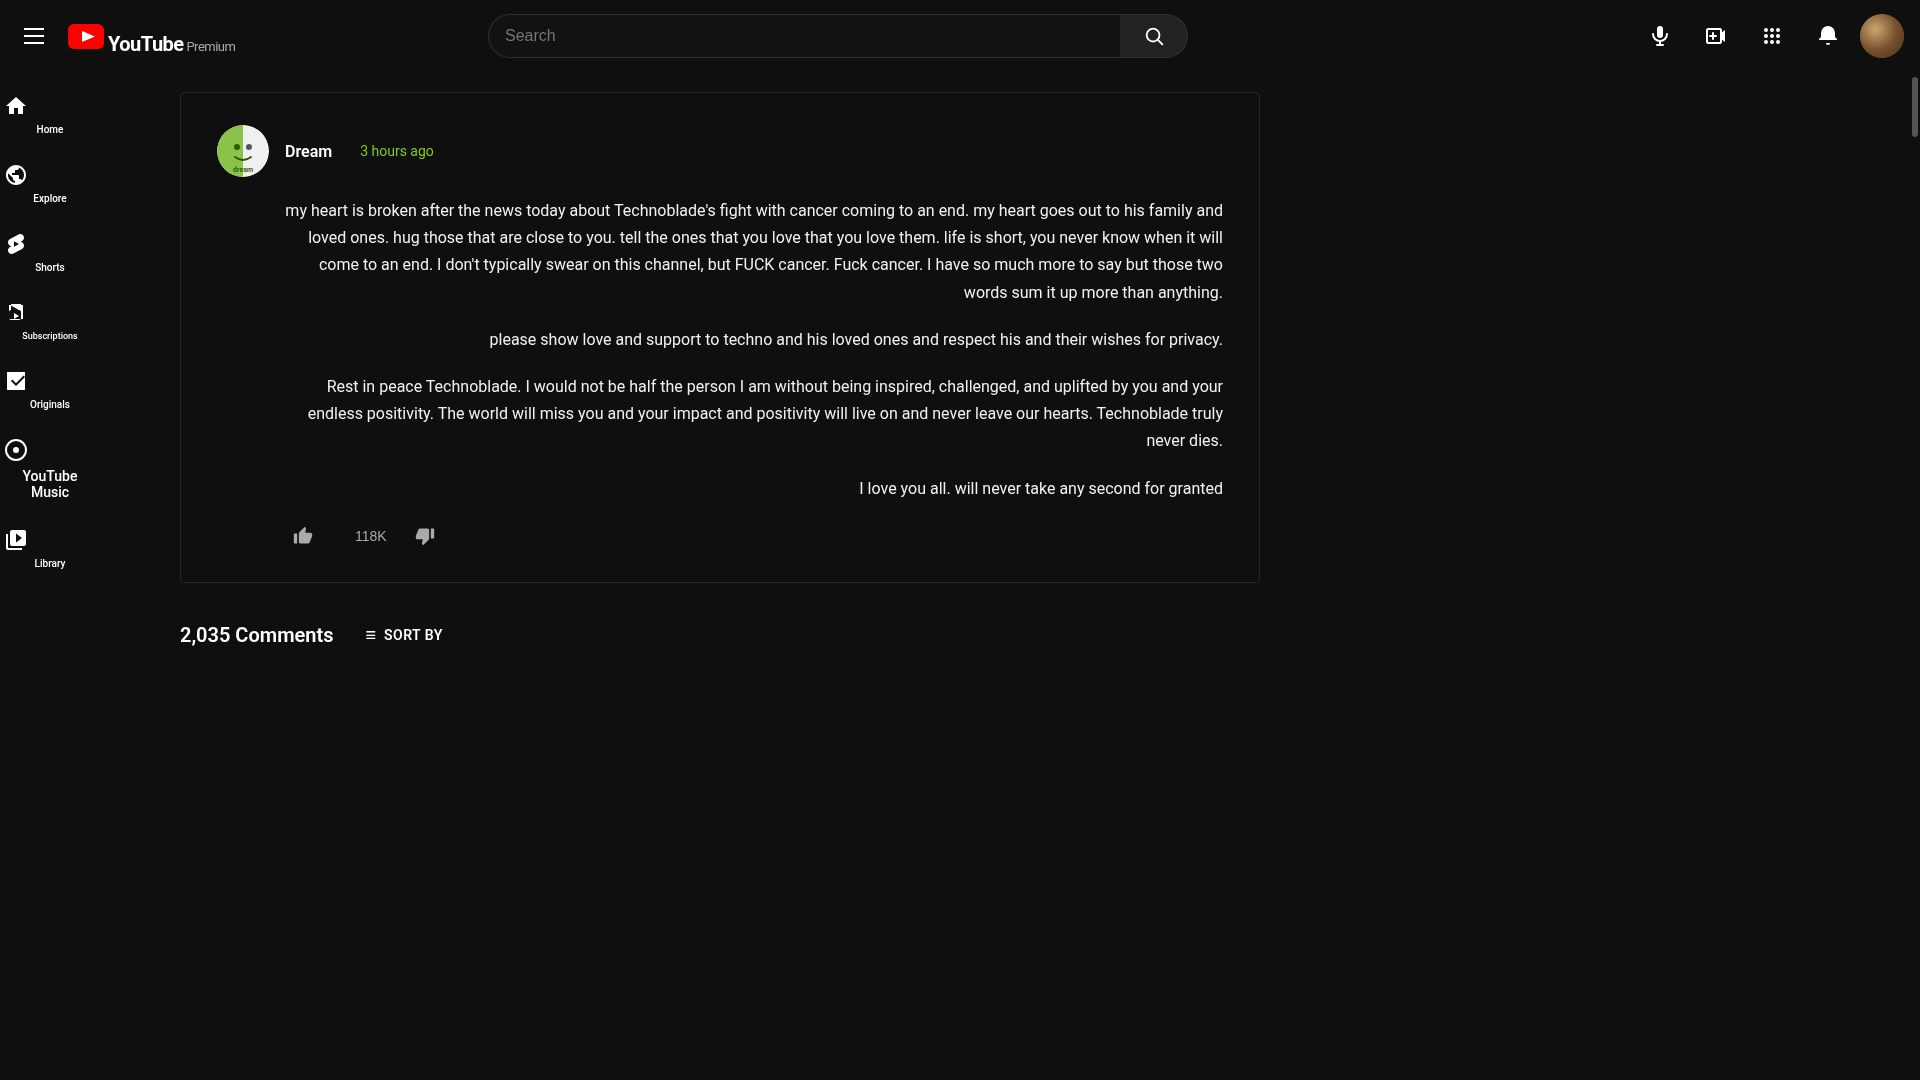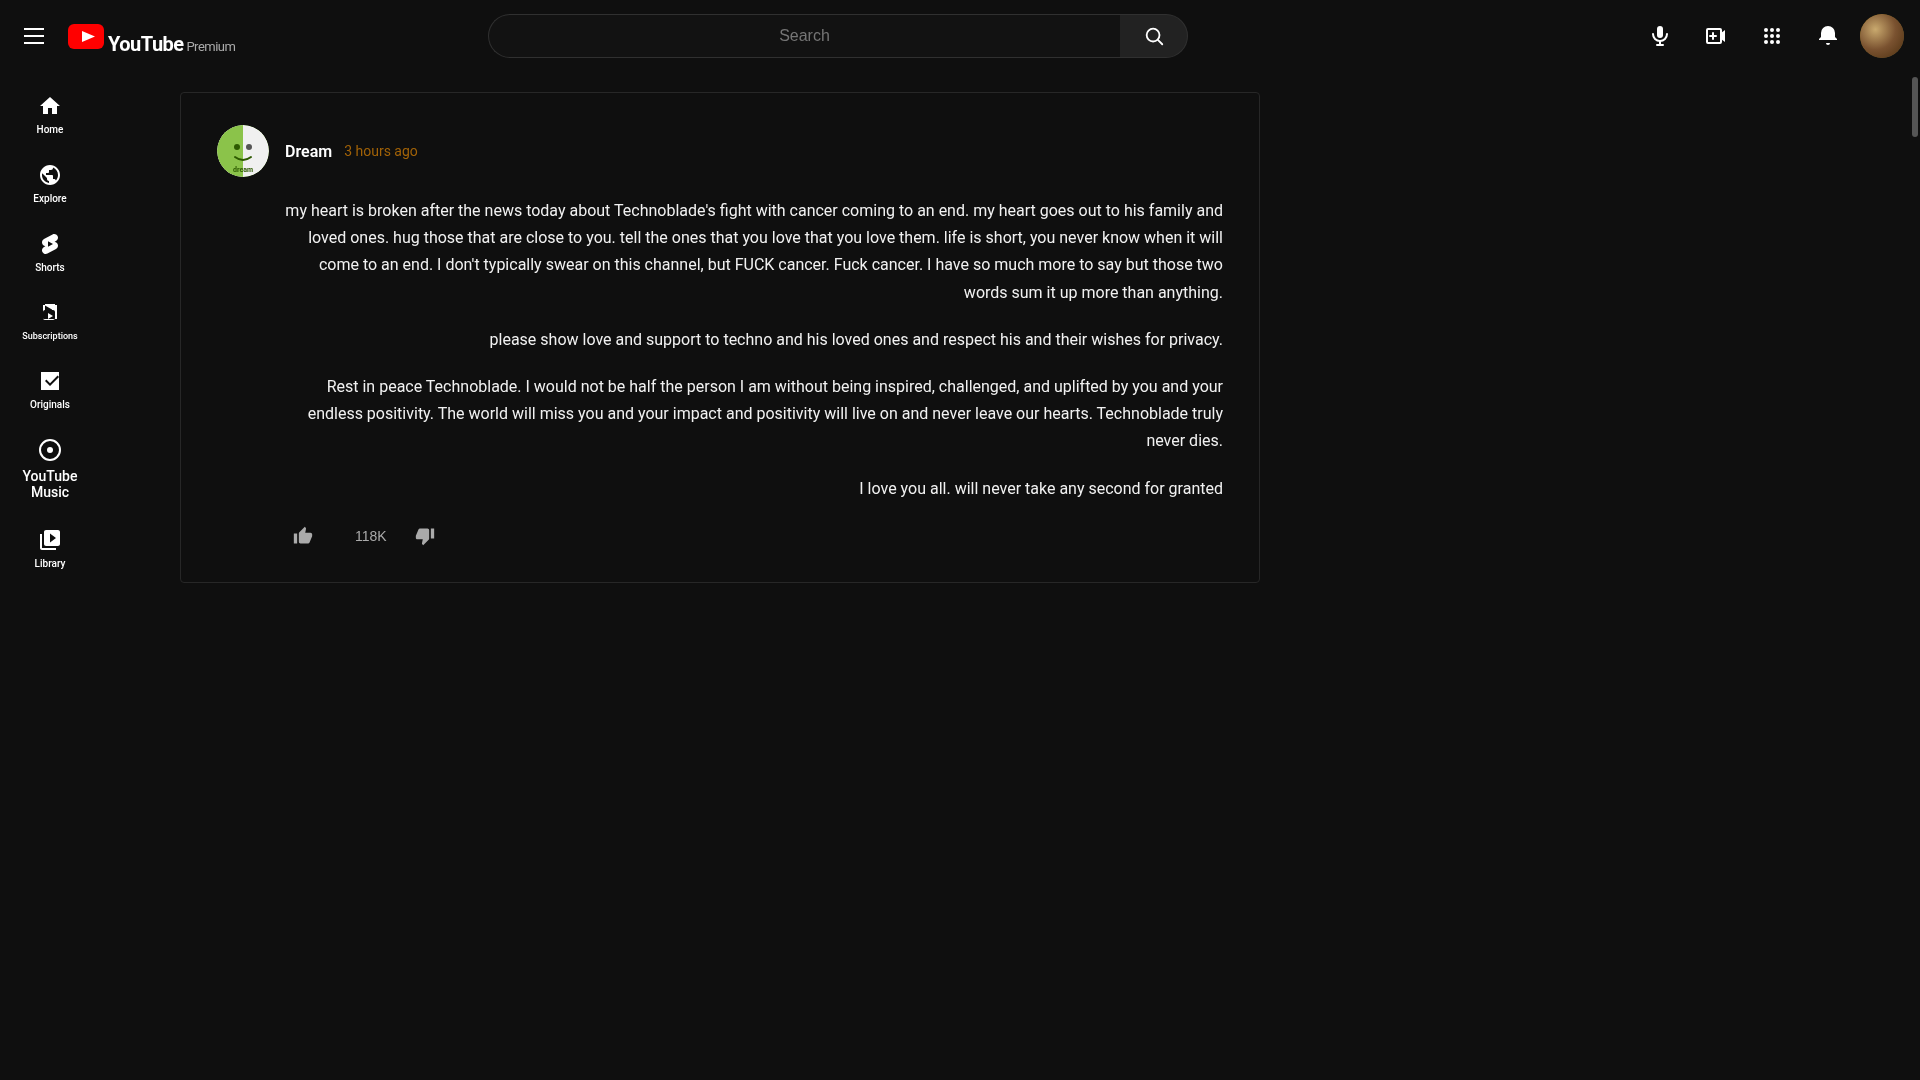--- a/index.html
+++ b/index.html
@@ -83,21 +83,20 @@
     .search-input {
       flex: 1;
       background: #121212;
       border: 1px solid #303030;
       border-right: none;
       color: #aaa;
       font-size: 16px;
       padding: 0 16px;
       outline: none;
       border-radius: 40px 0 0 40px;
-      text-align: center;
     }
     .search-btn {
       background: #222;
       border: 1px solid #303030;
       border-left: none;
       color: #fff;
       width: 68px;
       cursor: pointer;
       display: flex;
       align-items: center;
@@ -157,21 +156,20 @@
       display: flex;
       flex-direction: column;
       align-items: center;
       padding-top: 8px;
       gap: 0;
       flex-shrink: 0;
     }
     .sidebar-item {
       display: flex;
       flex-direction: column;
-      align-items: center;
       justify-content: center;
       width: 100%;
       padding: 14px 4px;
       cursor: pointer;
       border-radius: 10px;
       gap: 6px;
     }
     .sidebar-item svg {
       width: 24px;
       height: 24px;
@@ -266,21 +264,22 @@
       align-items: center;
       gap: 12px;
     }
     .commenter-name {
       font-size: 16px;
       font-weight: 600;
       color: #fff;
     }
     .comment-time {
       font-size: 14px;
-      color: #a16207;
+      color: #84cc16;
+      margin-left: 16px;
     }
 
     .comment-body {
       font-size: 16px;
       line-height: 1.7;
       color: #f1f1f1;
       margin-left: 68px;
     }
 
     .comment-paragraph {
@@ -542,20 +541,27 @@
           </button>
           <button class="action-btn">
             <svg viewBox="0 0 24 24" xmlns="http://www.w3.org/2000/svg">
               <path d="M15 3H6c-.83 0-1.54.5-1.84 1.22l-3.02 7.05c-.09.23-.14.47-.14.73v2c0 1.1.9 2 2 2h6.31l-.95 4.57-.03.32c0 .41.17.79.44 1.06L9.83 23l6.59-6.59c.36-.36.58-.86.58-1.41V5c0-1.1-.9-2-2-2zm4 0v12h4V3h-4z" fill="#aaa"></path>
             </svg>
           </button>
         </div>
 
       </div>
 
+      <div class="comments-count-row">
+        <span class="comments-count">2,035 Comments</span>
+        <div class="sort-by-container">
+          <span class="sort-icon">≡</span>
+          <span class="sort-by-label">SORT BY</span>
+        </div>
+      </div>
 
     </div>
   </div>
 
   <div class="scroll-area">
     <div class="scroll-thumb"></div>
   </div>
 
 </div>
 

